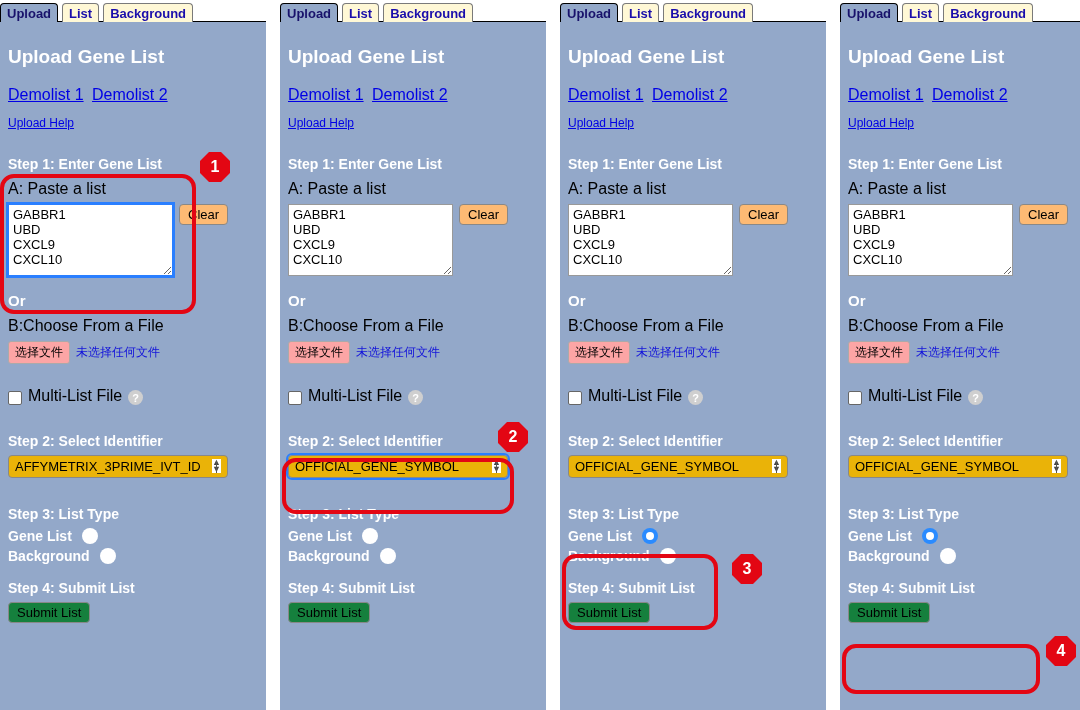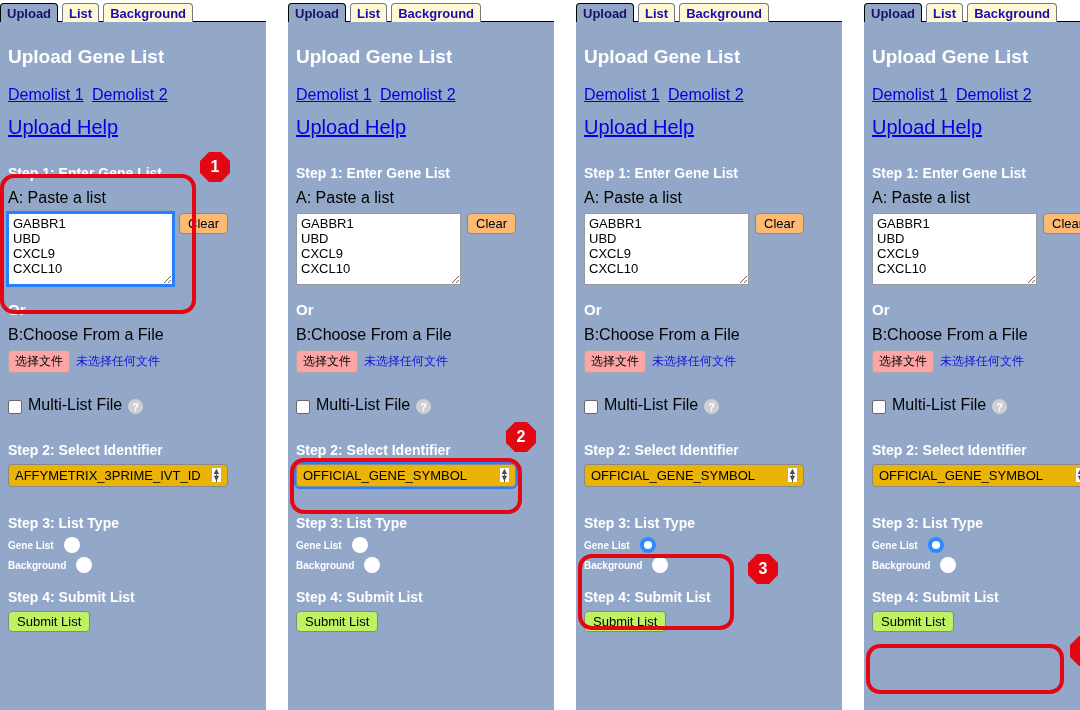--- a/index.html
+++ b/index.html
@@ -8,21 +8,21 @@
     padding: 0;
     background: #fff;
     font-family: "Helvetica Neue", Arial, sans-serif;
     font-size: 13px;
   }
   .stage {
     width: 1080px;
     height: 710px;
     position: relative;
     display: flex;
-    gap: 20px;
+    gap: 12px;
     padding: 0;
   }
   .panel {
     width: 268px;
     background: #93a8c9;
     flex: none;
     position: relative;
     border-right: 2px solid #fff;
   }
   .tabs {
@@ -68,21 +68,21 @@
   .link {
     color: #0000e5;
     text-decoration: underline;
     cursor: pointer;
     margin-right: 4px;
   }
   .help-link {
     display: inline-block;
     color: #0000e5;
     text-decoration: underline;
-    font-size: 20px;
+    font-size: 12px;
     margin: 8px 0 18px 0;
     cursor: pointer;
   }
   .step-label {
     color: #fff;
     font-weight: bold;
     font-size: 14px;
     margin: 8px 0 6px 0;
   }
   .black-label {
@@ -203,42 +203,42 @@
     line-height: 7px;
     color: #444;
     background:#fff;
   }
   .radio-row {
     display: flex;
     align-items: center;
     gap: 10px;
     color: #fff;
     font-weight: bold;
-    font-size: 10px;
+    font-size: 14px;
     margin: 4px 0;
   }
   .radio {
     width: 16px; height: 16px;
     border-radius: 50%;
     background: #fff;
     position: relative;
     display: inline-block;
   }
   .radio.checked-blue {
     background: #2a8bff;
   }
   .radio.checked-blue::after {
     content: "";
     position: absolute;
     inset: 4px;
     border-radius: 50%;
     background: #fff;
   }
   .submit-btn {
-    background: #bef264;
+    background: #15803d;
     border: 1px solid #888;
     border-radius: 4px;
     padding: 2px 8px;
     font-size: 13px;
     cursor: pointer;
     font-family: Arial, sans-serif;
   }
   
   .annot {
     position: absolute;

